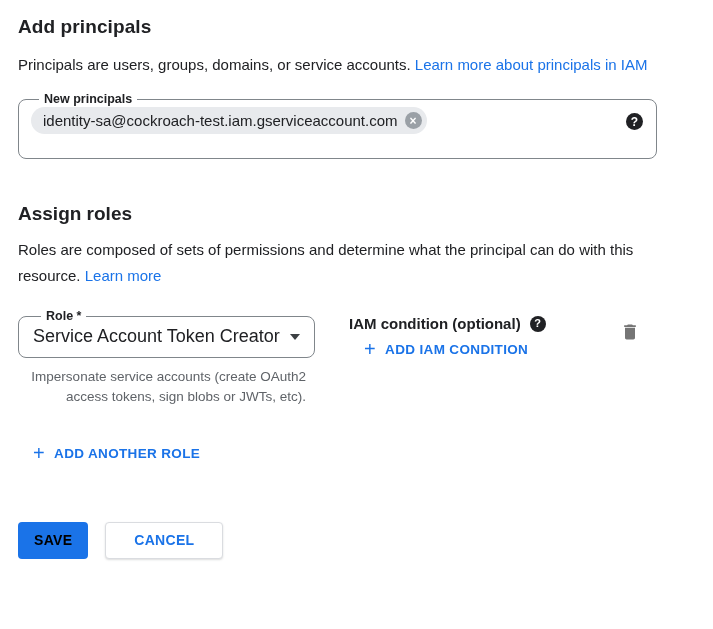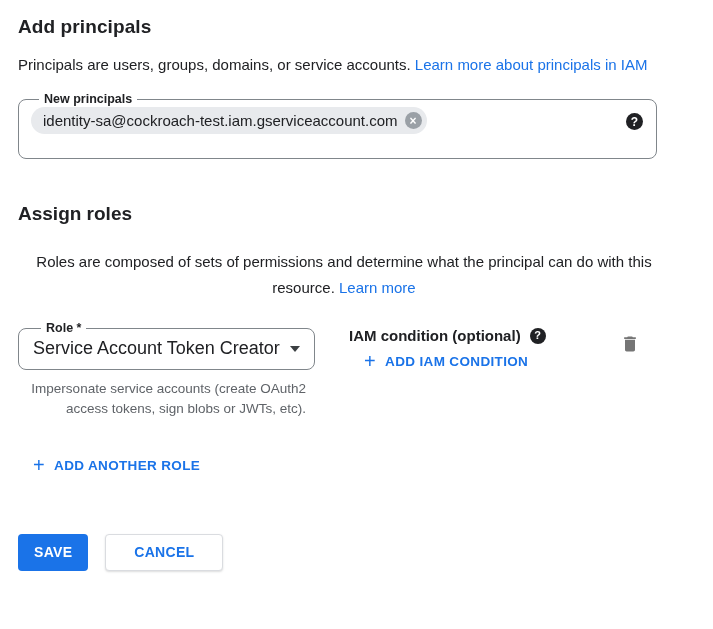--- a/index.html
+++ b/index.html
@@ -95,21 +95,21 @@
     flex: none;
   }
   .field-help { position: absolute; right: 13px; top: 7px; }
 
   h2.section-title {
     margin-top: 44px;
     font-size: 19px;
     font-weight: 700;
     color: #202124;
   }
-  p.desc2 { margin-top: 24px; text-align: center; }
+  p.desc2 { margin-top: 12px; }
 
   .role-row {
     margin-top: 20px;
     display: flex;
     align-items: flex-start;
     gap: 12px;
   }
   .role-col { width: 297px; flex: none; }
   .role-select {
     width: 297px;
@@ -191,21 +191,21 @@
   .button-row {
     margin-top: 57px;
     display: flex;
     align-items: center;
     gap: 17px;
   }
   .primary-button {
     height: 37px;
     padding: 0 16px;
     background: #1a73e8;
-    color: #ffffff;
+    color: #000000;
     border: none;
     border-radius: 4px;
     font-size: 14px;
     font-weight: 700;
     letter-spacing: 0.3px;
   }
   .secondary-button {
     height: 37px;
     padding: 0 28px;
     background: #ffffff;

